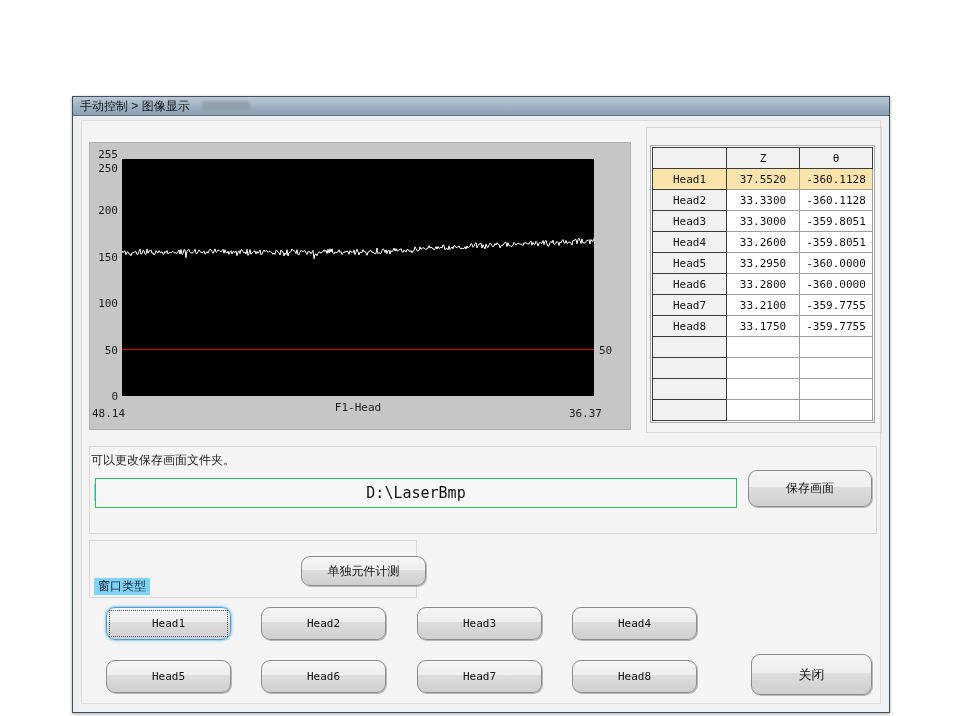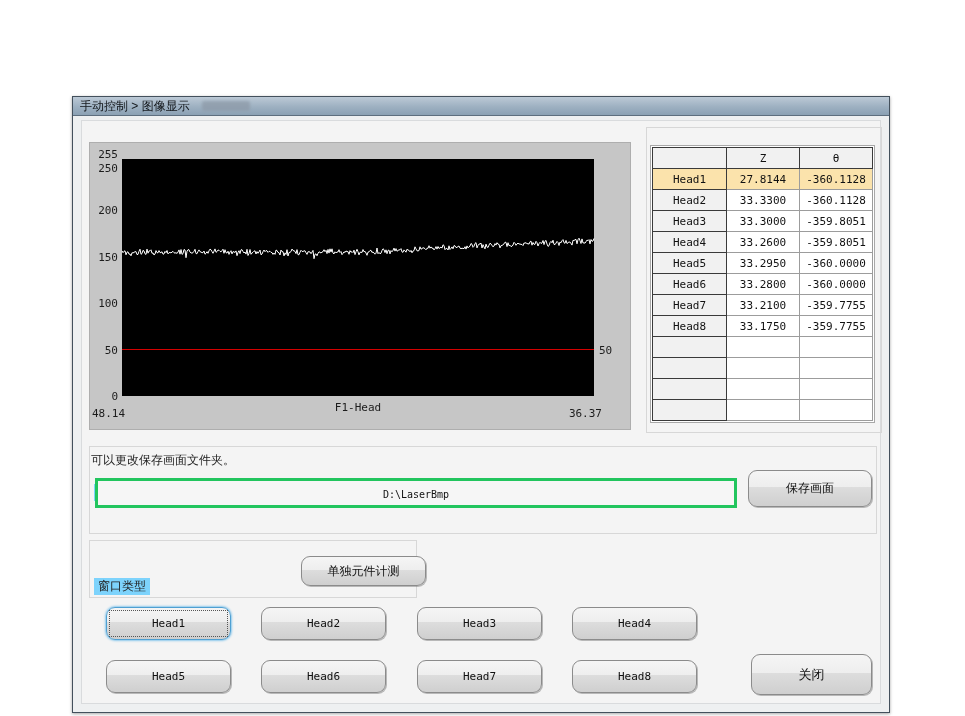--- a/index.html
+++ b/index.html
@@ -39,22 +39,22 @@
   table.status th { width:73px; background:#f1f1f1; border:1px solid #3a3a3a; font-weight:normal; }
   table.status th:first-child { width:74px; }
   table.status td.rowhead { width:74px; background:#f1f1f1; border:1px solid #3a3a3a; }
   table.status td.val { width:73px; background:#ffffff; border:1px solid #9c9c9c; }
   table.status tr.hl td { background:#fbe3ac; }
 
   
   .save-group { left:7px; top:325px; width:788px; height:88px; }
   .hint-text { position:absolute; left:1px; top:5px; font-size:12px; color:#1c1c1c; }
   .path-box { position:absolute; left:5px; top:31px; width:642px; height:30px;
-    border:3px solid #22c55e; background:#f6f6f6; text-align:center; line-height:28px;
-    font-family:"DejaVu Sans Mono",monospace; font-size:10px; color:#111; }
+    border:1px solid #22c55e; background:#f6f6f6; text-align:center; line-height:28px;
+    font-family:"DejaVu Sans Mono",monospace; font-size:15px; color:#111; }
 
   
   .btn { position:absolute; display:flex; align-items:center; justify-content:center;
     background:linear-gradient(to bottom,#f5f5f5 0%,#eeeeee 45%,#dddddd 46%,#cfcfcf 100%);
     border:1px solid #8b8b8b; border-radius:9px; box-shadow:1px 1px 0 rgba(110,110,110,.45);
     font-size:12px; color:#111; cursor:default; }
   .btn.mono { font-family:"DejaVu Sans Mono",monospace; font-size:11px; }
   .btn.blue { background:linear-gradient(to bottom,#a5d7f2 0%,#6fbae8 45%,#3f9cd8 50%,#58aee1 100%);
     border:1px solid #1c5c8c; color:#08263c; }
   .btn.focused { border:1px solid #4fa0d2; box-shadow:0 0 2px 1px #8ec9ec; }
@@ -105,21 +105,21 @@
             <thead>
               <tr>
                 <th></th>
                 <th>Z</th>
                 <th>θ</th>
               </tr>
             </thead>
             <tbody id="status-tbody">
                 <tr class="hl">
                   <td class="rowhead">Head1</td>
-                  <td class="val">27.8144</td>
+                  <td class="val">37.5520</td>
                   <td class="val">-360.1128</td>
                 </tr>
                 <tr>
                   <td class="rowhead">Head2</td>
                   <td class="val">33.3300</td>
                   <td class="val">-360.1128</td>
                 </tr>
                 <tr>
                   <td class="rowhead">Head3</td>
                   <td class="val">33.3000</td>

